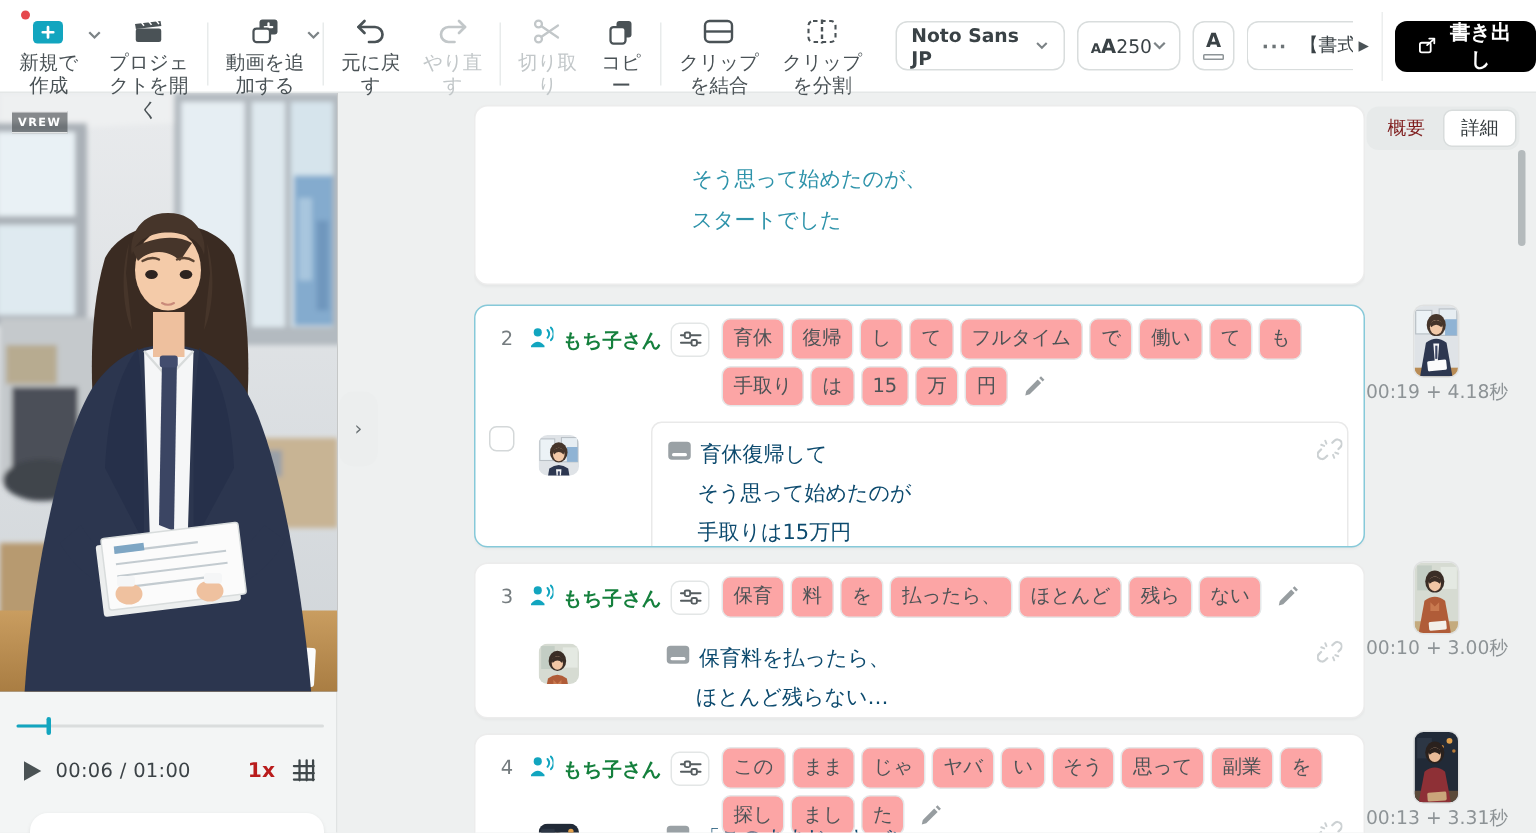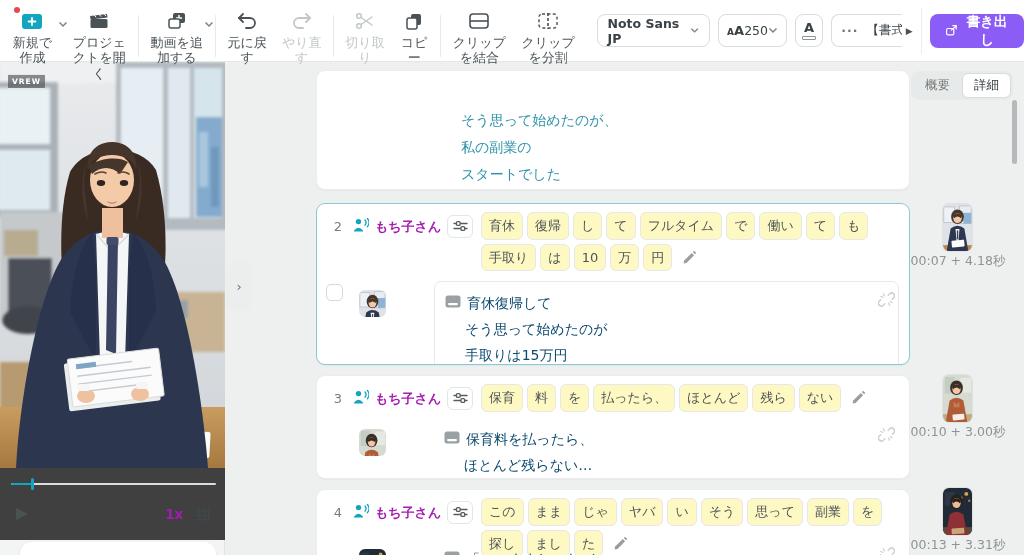--- a/index.html
+++ b/index.html
@@ -25,64 +25,64 @@
   .size-pill { width:72px; padding:0 8px; margin-left:8px; }
   .color-pill { width:34px; margin-left:8px; justify-content:center; flex-direction:column; }
   .color-pill .a { font-size:13px; font-weight:bold; color:#3a4246; line-height:1; }
   .color-pill .bar { width:14px; height:4px; border:1px solid #8d9497; border-radius:1px; margin-top:2px; }
   .format-pill { width:82px; margin-left:8px; padding:0 9px; overflow:hidden; white-space:nowrap;
     border-right:none; border-top-right-radius:0; border-bottom-right-radius:0; gap:8px; }
   .format-pill .dots { color:#6d7477; letter-spacing:1px; font-weight:bold; }
   .expander { font-size:9px; color:#4a5256; margin-left:4px; cursor:pointer; }
   .toolbar-div { width:1px; height:46px; background:#eceeee; margin-left:8px; }
   .export-btn { display:flex; align-items:center; gap:7px; margin-left:9px;
-    background:#8b5cf6; color:#fff; font-size:13.5px; font-weight:bold;
+    background:#000000; color:#fff; font-size:13.5px; font-weight:bold;
     border:none; border-radius:8px; height:34px; padding:0 15px; cursor:pointer; }
 
   
   .left-panel { position:absolute; left:0; top:62px; width:225px; height:493px;
     background:#f3f5f5; border-right:1px solid #e0e3e3; }
-  .video { position:absolute; left:0; top:0; width:225px; height:478px; overflow:hidden; background:#404040; }
+  .video { position:absolute; left:0; top:0; width:225px; height:399px; overflow:hidden; background:#404040; }
   .watermark { position:absolute; left:8px; top:12px; background:rgba(70,74,78,.62);
     color:#fff; font-size:7.5px; font-weight:bold; letter-spacing:1px; padding:2px 4px;
     border-top:1px solid rgba(255,255,255,.8); border-bottom:1px solid rgba(255,255,255,.8); }
   .seek { position:absolute; left:11px; right:8px; top:415px; height:14px; cursor:pointer; }
   .seek .track { position:absolute; left:0; right:0; top:6px; height:2px; background:#dadddd; border-radius:1px; }
   .seek .fill { position:absolute; left:0; top:6px; height:2px; background:#12a5bf; border-radius:1px; }
   .seek .handle { position:absolute; top:1px; width:3px; height:12px; background:#12a5bf; border-radius:2px; }
   .pctrl { position:absolute; left:0; top:432px; width:225px; height:40px; display:flex; align-items:center; }
   .ptime { font-size:13px; color:#3c4347; margin-left:8px; letter-spacing:.2px; }
-  .pspeed { font-size:13.5px; font-weight:bold; color:#a21caf; margin-left:38px; cursor:pointer; }
+  .pspeed { font-size:13.5px; font-weight:bold; color:#b91c1c; margin-left:38px; cursor:pointer; }
   .picon { margin-left:12px; cursor:pointer; display:flex; align-items:center; }
   .bottom-card { position:absolute; left:20px; top:480px; width:196px; height:26px;
     background:#fff; border-radius:12px; box-shadow:0 1px 3px rgba(0,0,0,.08); }
 
   
   .main { position:absolute; left:225px; top:62px; right:0; bottom:0; background:#eef0f0; }
   .collapse-tab { position:absolute; left:1px; top:199px; width:26px; height:50px;
     background:#eceeee; border-radius:10px; display:flex; align-items:center; justify-content:center;
     color:#6b7275; font-size:13px; cursor:pointer; }
   .view-tabs { position:absolute; top:9px; right:11px; display:flex; background:#e7eaea;
     border-radius:8px; padding:2px; font-size:12.5px; }
-  .vtab { padding:4px 12px; border-radius:6px; color:#737373; cursor:pointer; }
+  .vtab { padding:4px 12px; border-radius:6px; color:#7f1d1d; cursor:pointer; }
   .vtab.active { background:#fff; border:1px solid #d8dcdc; color:#343b3e; padding:3px 11px; }
 
   .tlist { position:absolute; left:91px; top:0; width:594px; height:493px; overflow:hidden; }
   .card { position:absolute; left:0; width:594px; background:#fff; border:1px solid #ececec;
     border-radius:9px; box-shadow:0 1px 2px rgba(0,0,0,.04); overflow:hidden; }
   .card.selected { border:1.5px solid #86c9d9; }
 
   .card-head { display:flex; align-items:flex-start; padding:8px 8px 0 6px; }
   .row-num { flex:none; width:30px; text-align:center; font-size:13px; color:#757c7f; padding-top:7px; }
   .speaker { flex:none; width:128px; display:flex; align-items:center; gap:6px; padding-top:3px; }
-  .speaker .nm { font-size:13px; font-weight:bold; color:#a21caf; white-space:nowrap; overflow:hidden; }
+  .speaker .nm { font-size:13px; font-weight:bold; color:#15803d; white-space:nowrap; overflow:hidden; }
   .mixer-btn { flex:none; width:26px; height:23px; border:1px solid #e3e6e6; border-radius:6px;
     background:#fff; display:flex; align-items:center; justify-content:center; cursor:pointer; }
   .tokens { flex:1; display:flex; flex-wrap:wrap; gap:4px; padding-right:4px; align-items:center; }
-  .tok { border:1px solid #e5e7e8; border-radius:6px; background:#fef9c3; color:#4d5356;
+  .tok { border:1px solid #e5e7e8; border-radius:6px; background:#fca5a5; color:#4d5356;
     font-size:13px; padding:5px 7px; line-height:1.2; cursor:pointer; white-space:nowrap; }
   .pencil { width:26px; height:26px; display:flex; align-items:center; justify-content:center; cursor:pointer; }
 
   .sub-row { position:absolute; left:0; right:0; bottom:0; }
   .row-check { position:absolute; left:9px; top:3px; width:17px; height:17px;
     border:1.5px solid #d4d8d9; border-radius:5px; background:#fff; cursor:pointer; }
   .clip-thumb { position:absolute; left:42px; top:9px; width:27px; height:27px;
     border-radius:6px; overflow:hidden; cursor:pointer; }
   .clip-thumb svg { display:block; }
   .sub-box { position:absolute; left:117px; right:34px; top:0; padding:6px 10px;
@@ -377,21 +377,20 @@
 
   <div class="view-tabs">
     <span class="vtab">概要</span>
     <span class="vtab active">詳細</span>
   </div>
 
   <div class="tlist">
       <div class="card" style="top: 8px; height: 120px;">
         <div class="solo-lines">
           <div>そう思って始めたのが、</div>
-          <div>私の副業の</div>
           <div>スタートでした</div>
         </div>
       </div>
       <div class="card selected" style="top: 141px; height: 162px;">
         <div class="card-head">
           <span class="row-num">2</span>
           <span class="speaker">
             <span><svg width="16" height="15" viewBox="0 0 16 15">
                 <circle cx="5.5" cy="4.6" r="2.7" fill="#12a5bf"></circle>
                 <path d="M1,13.5 q4.5,-5.5 9,0 v1 h-9 z" fill="#12a5bf"></path>
@@ -411,21 +410,21 @@
             <span class="tok">復帰</span>
             <span class="tok">し</span>
             <span class="tok">て</span>
             <span class="tok">フルタイム</span>
             <span class="tok">で</span>
             <span class="tok">働い</span>
             <span class="tok">て</span>
             <span class="tok">も</span>
             <span class="tok">手取り</span>
             <span class="tok">は</span>
-            <span class="tok">10</span>
+            <span class="tok">15</span>
             <span class="tok">万</span>
             <span class="tok">円</span>
             <span class="pencil">
               <svg width="17" height="17" viewBox="0 0 17 17">
                 <path d="M3.2 11.6l7.6-7.6 2.3 2.3-7.6 7.6-3 .7z" fill="#979da0"></path>
                 <path d="M11.8 3l1.2-1.2 2.3 2.3L14.1 5.3z" fill="#979da0"></path>
               </svg>
             </span>
           </div>
         </div>
@@ -611,21 +610,21 @@
           <rect x="21" y="9" width="8" height="11" fill="#8fb3d4"></rect>
           <rect x="0" y="42" width="30" height="6" fill="#b98c55"></rect>
           <ellipse cx="15" cy="13" rx="6.5" ry="7.5" fill="#45352b"></ellipse>
           <ellipse cx="15" cy="14.5" rx="4.3" ry="5" fill="#f2c9a8"></ellipse>
           <path d="M10.5,12 q4.5,-5 9,0 l-1,2.5 q-3.5,-3.5 -7,0 z" fill="#45352b"></path>
           <path d="M4,48 L8,25 q7,-5.5 14,0 L26,48 z" fill="#2d3750"></path>
           <polygon points="13,25.5 17,25.5 16,38 14,38" fill="#f5f6f7"></polygon>
           <rect x="14.3" y="27" width="1.5" height="9" fill="#3b4563"></rect>
           <rect x="9" y="37" width="13" height="7" rx="1" fill="#fbfbfb" transform="rotate(-6 15 40)"></rect>
         </svg></span>
-      <span class="side-time" style="top: 191px;">00:07 + 4.18秒</span>
+      <span class="side-time" style="top: 191px;">00:19 + 4.18秒</span>
       <span class="side-thumb" style="top: 313px;"><svg width="29" height="47" viewBox="0 0 30 48" preserveAspectRatio="xMidYMid slice">
           <rect width="30" height="48" fill="#d6dbd2"></rect>
           <rect x="2" y="2" width="10" height="17" fill="#c3cdc4"></rect>
           <rect x="18" y="3" width="11" height="15" fill="#e4e9e2"></rect>
           <rect x="0" y="40" width="30" height="8" fill="#c4ab7e"></rect>
           <ellipse cx="14" cy="13" rx="6.5" ry="7.5" fill="#3a2d26"></ellipse>
           <ellipse cx="14" cy="14.5" rx="4.2" ry="5" fill="#f1c6a5"></ellipse>
           <path d="M9.5,12 q4.5,-5 9,0 l-1,2.5 q-3.5,-3.5 -7,0 z" fill="#3a2d26"></path>
           <path d="M3,48 L7,26 q7,-5.5 14,0 L25,48 z" fill="#b05c38"></path>
           <path d="M11,27 l3,3 3,-3 v6 h-6 z" fill="#c97a50"></path>

